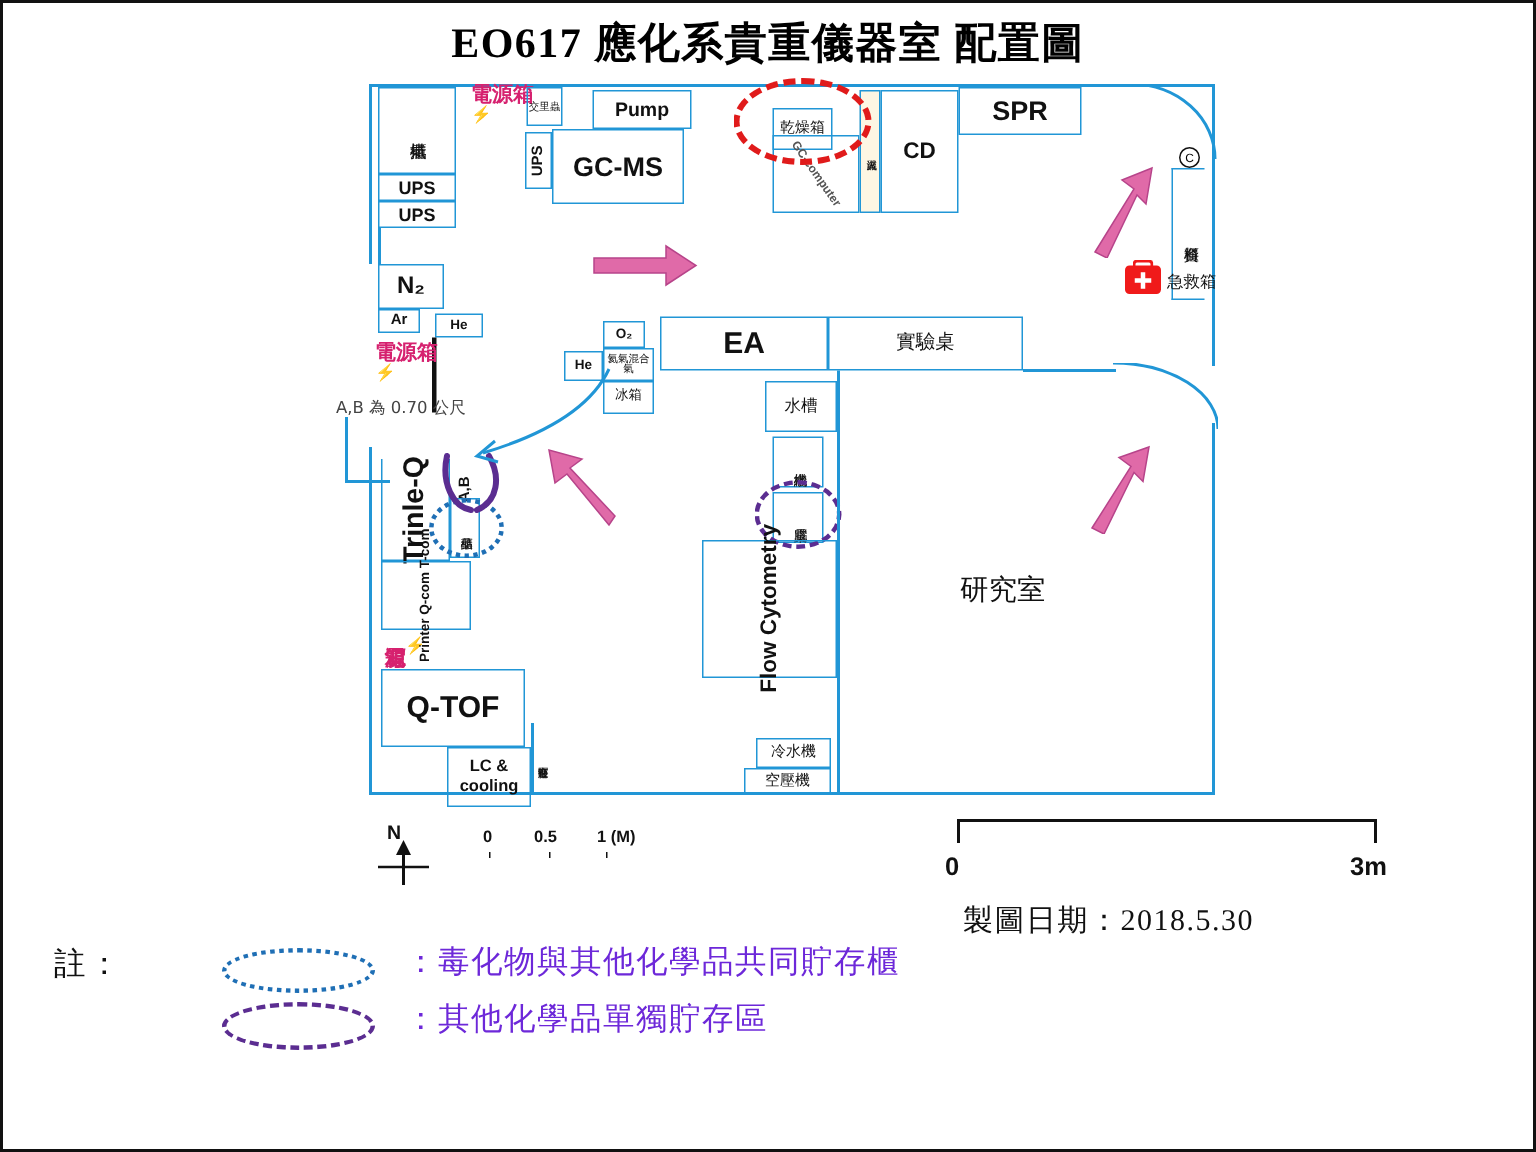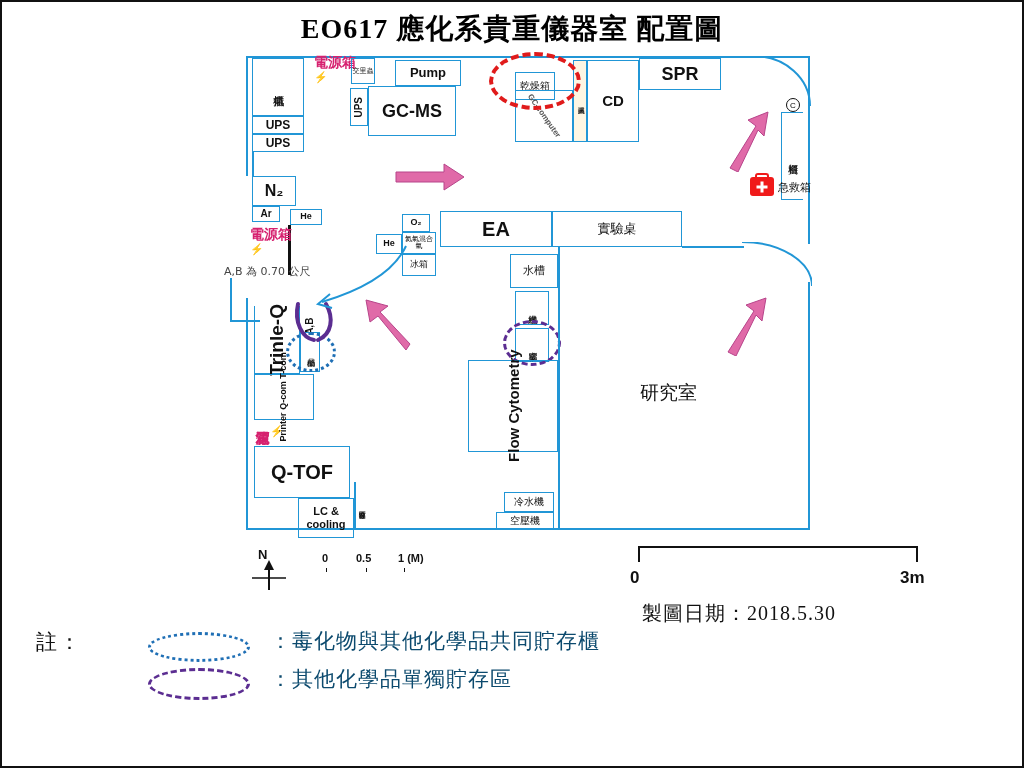--- a/index.html
+++ b/index.html
@@ -109,21 +109,21 @@
   
   #legend{left:34px;top:622px;width:720px;}
   .lg-row{position:relative;height:38px;}
   .lg-note{
     position:absolute;left:0;top:4px;
     font-size:21px;color:#111;letter-spacing:2px;
   }
   .lg-mark{position:absolute;left:112px;}
   .lg-text{
     position:absolute;left:234px;top:3px;
-    font-size:21px;color:#0c4a6e;letter-spacing:1px;
+    font-size:21px;color:#6d28d9;letter-spacing:1px;
     font-family:Liberation Serif, serif;
   }
   .redarrow-body{position:absolute;height:9px;background:#ee0000;}
   .redarrow-head{
     position:absolute;width:0;height:0;
     border-top:11px solid transparent;
     border-bottom:11px solid transparent;
     border-left:20px solid #ee0000;
   }
 

